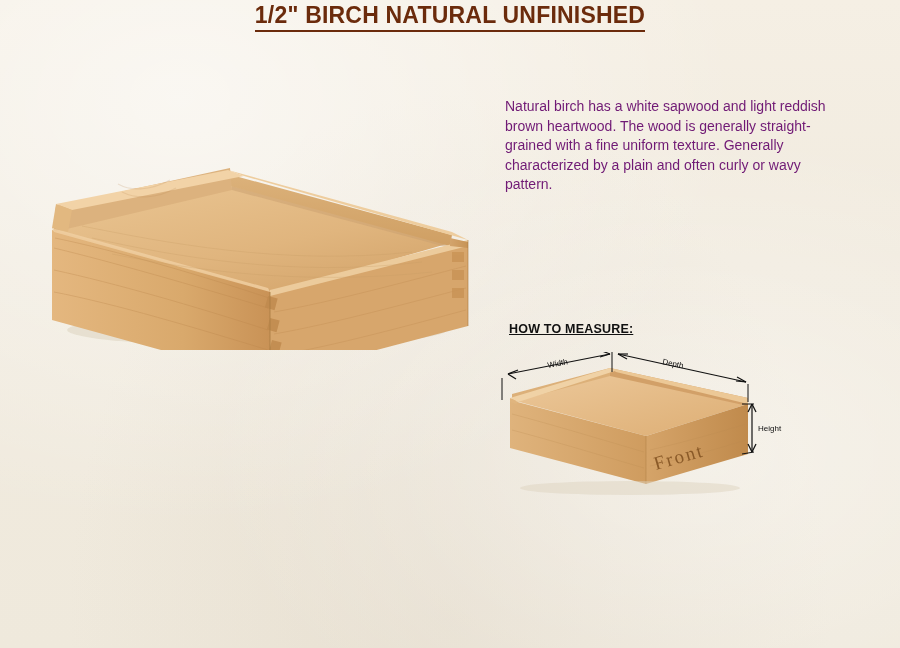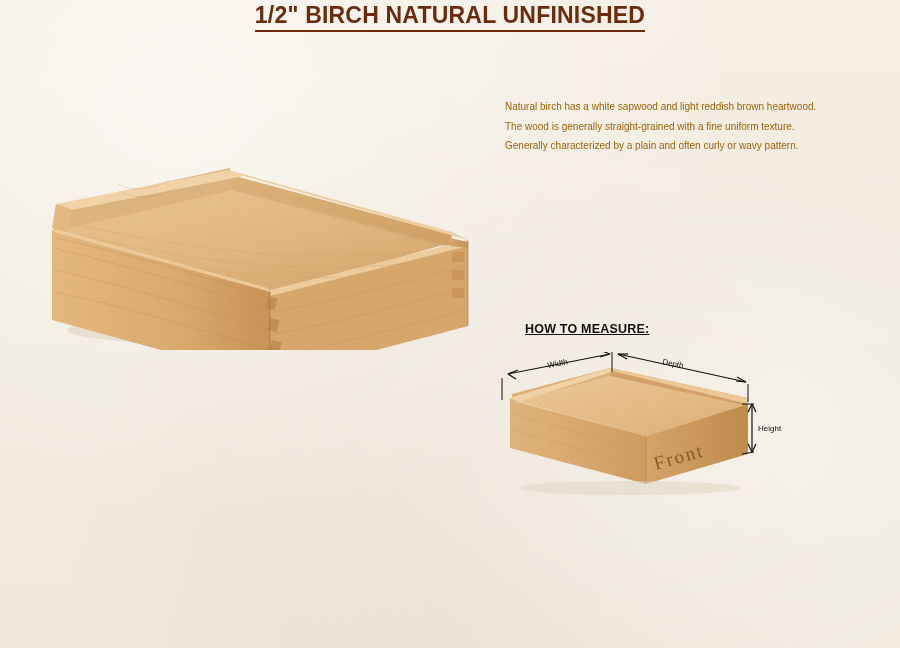--- a/index.html
+++ b/index.html
@@ -41,28 +41,28 @@
   .page-title span.underline-text {
     border-bottom: 2px solid #6b2b0c;
     padding-bottom: 2px;
   }
 
   .description {
     position: absolute;
     left: 505px;
     top: 97px;
     width: 330px;
-    font-size: 10px;
+    font-size: 14px;
     line-height: 19.5px;
-    color: #a16207;
+    color: #701a75;
   }
 
   .measure-heading {
     position: absolute;
-    left: 525px;
+    left: 509px;
     top: 322px;
     font-size: 12.5px;
     font-weight: bold;
     color: #111;
     text-decoration: underline;
     letter-spacing: 0.2px;
   }
 
   .photo-drawer {
     position: absolute;

